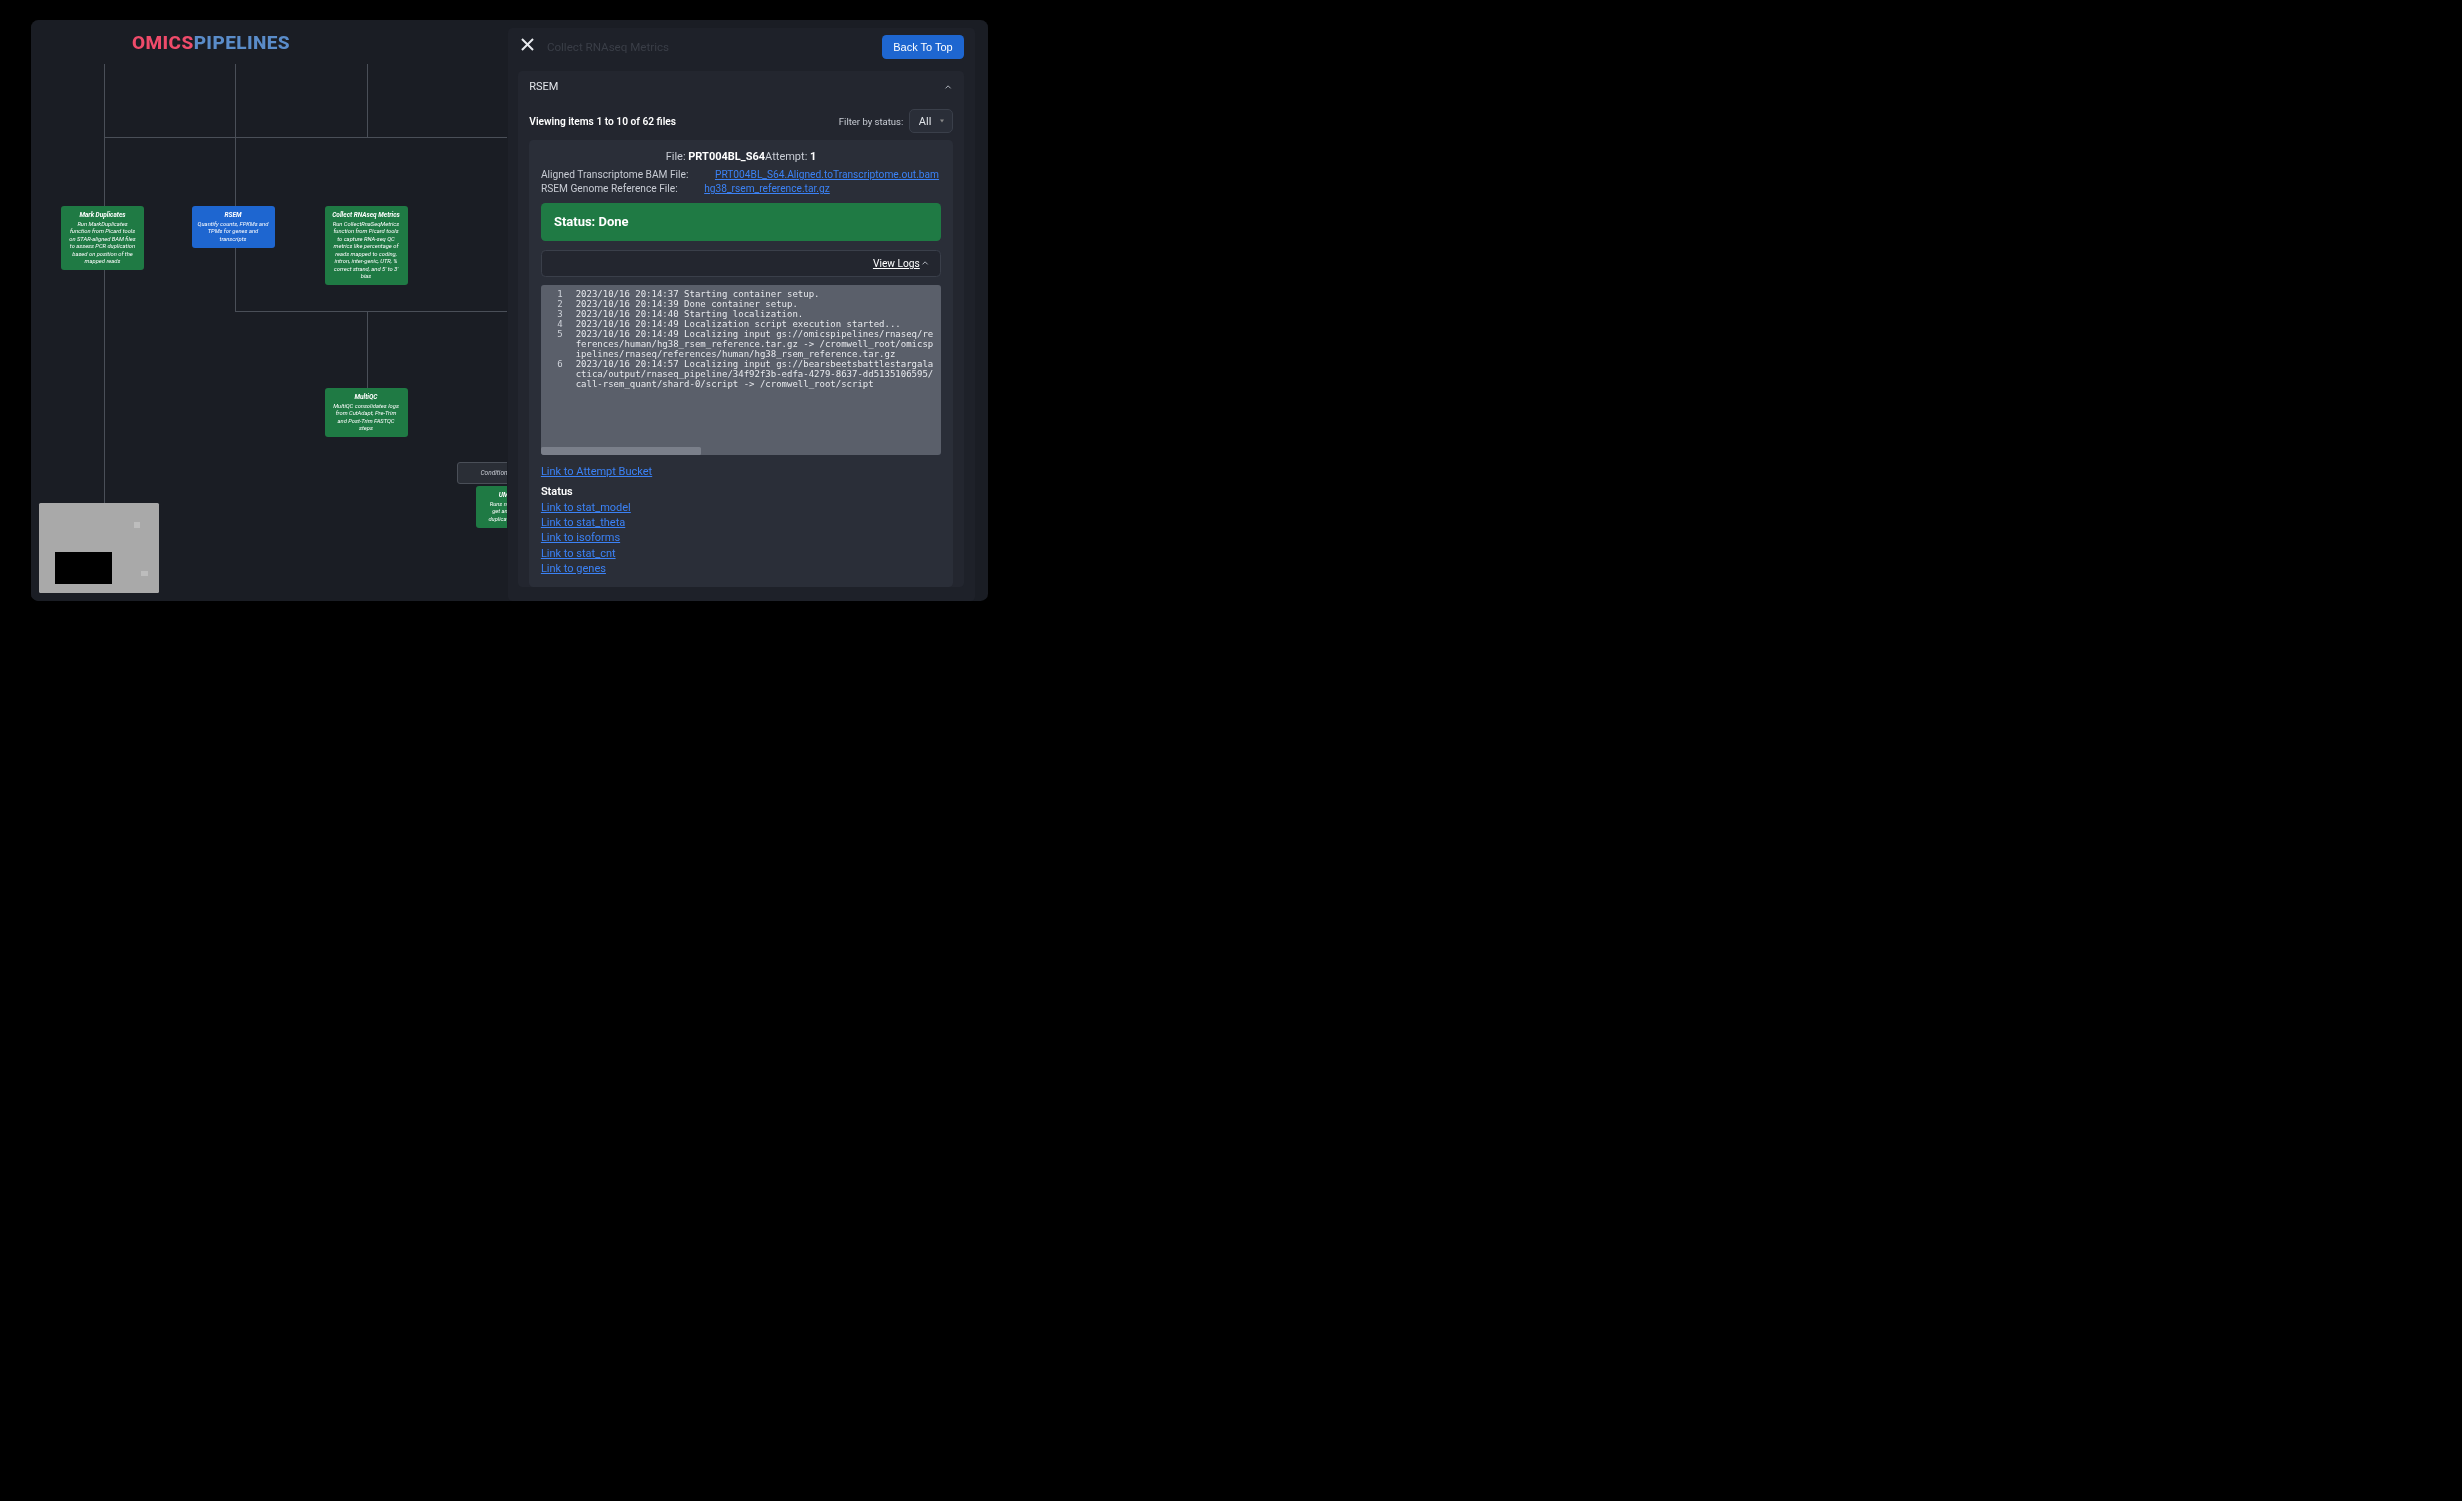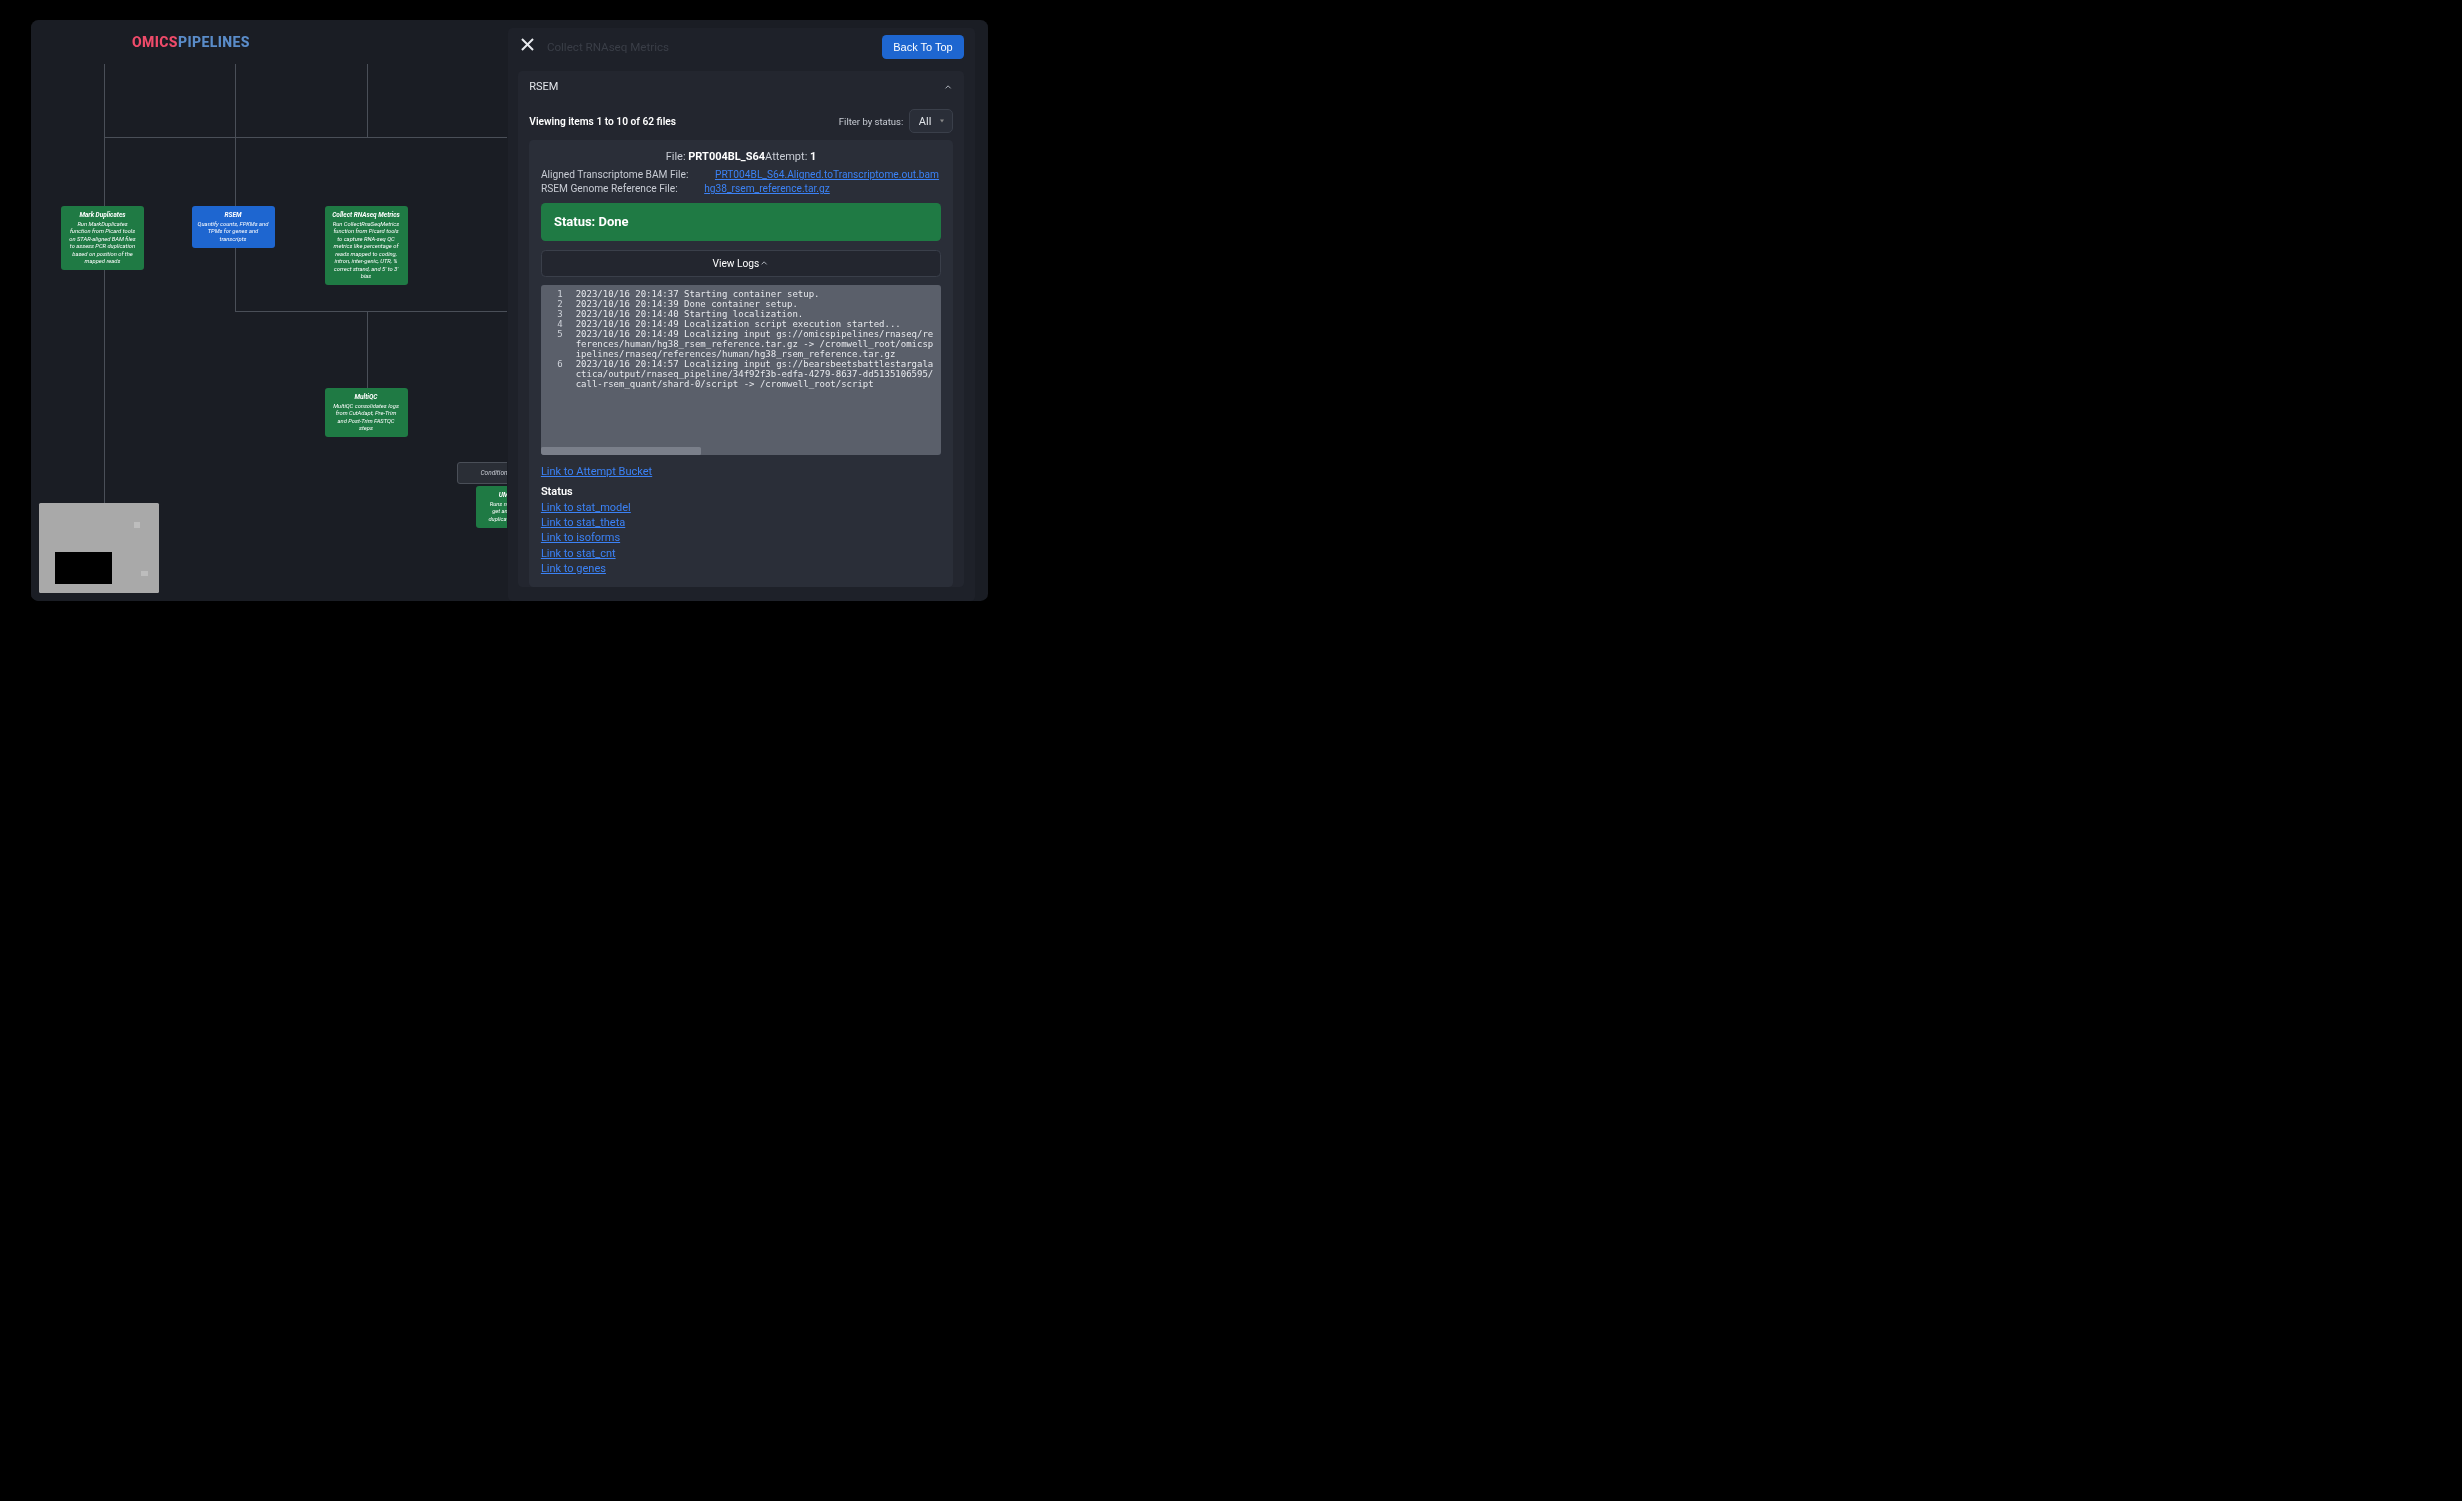--- a/index.html
+++ b/index.html
@@ -25,21 +25,21 @@
 .header {
   position: absolute;
   top: 0; left: 0; right: 0;
   height: 44px;
   display: flex;
   align-items: center;
   padding: 0 14.5px;
 }
 .logo {
   font-weight: 800;
-  font-size: 14px;
+  font-size: 19px;
   letter-spacing: 0.4px;
   margin-left: 87px;
 }
 .logo .omics { color: #ef4b6a; }
 .logo .pipelines { color: #5a8cc9; }
 
 .canvas {
   position: absolute;
   top: 44px; left: 0; bottom: 0;
   width: 476px;
@@ -201,29 +201,30 @@
   background: #1f7a44;
   color: #fff;
   font-size: 13px;
   font-weight: 700;
   padding: 11.6px 13px;
   border-radius: 4.4px;
   margin: 8.7px 0;
 }
 .logs-toggle {
   display: flex;
-  justify-content: center;
+  justify-content: flex-end;
   align-items: center;
   background: #23262f;
   border: 0.7px solid #3a3f4a;
   padding: 7.3px 10.2px;
   border-radius: 4.4px;
   font-size: 10.2px;
   cursor: pointer;
   margin-bottom: 7.3px;
+  text-decoration: underline;
 }
 .log-view {
   background: #5a5f6a;
   border-radius: 2.9px;
   height: 170px;
   overflow: hidden;
   position: relative;
   font-family: "SF Mono", Menlo, Consolas, monospace;
   font-size: 9px;
   color: #e8eaee;

